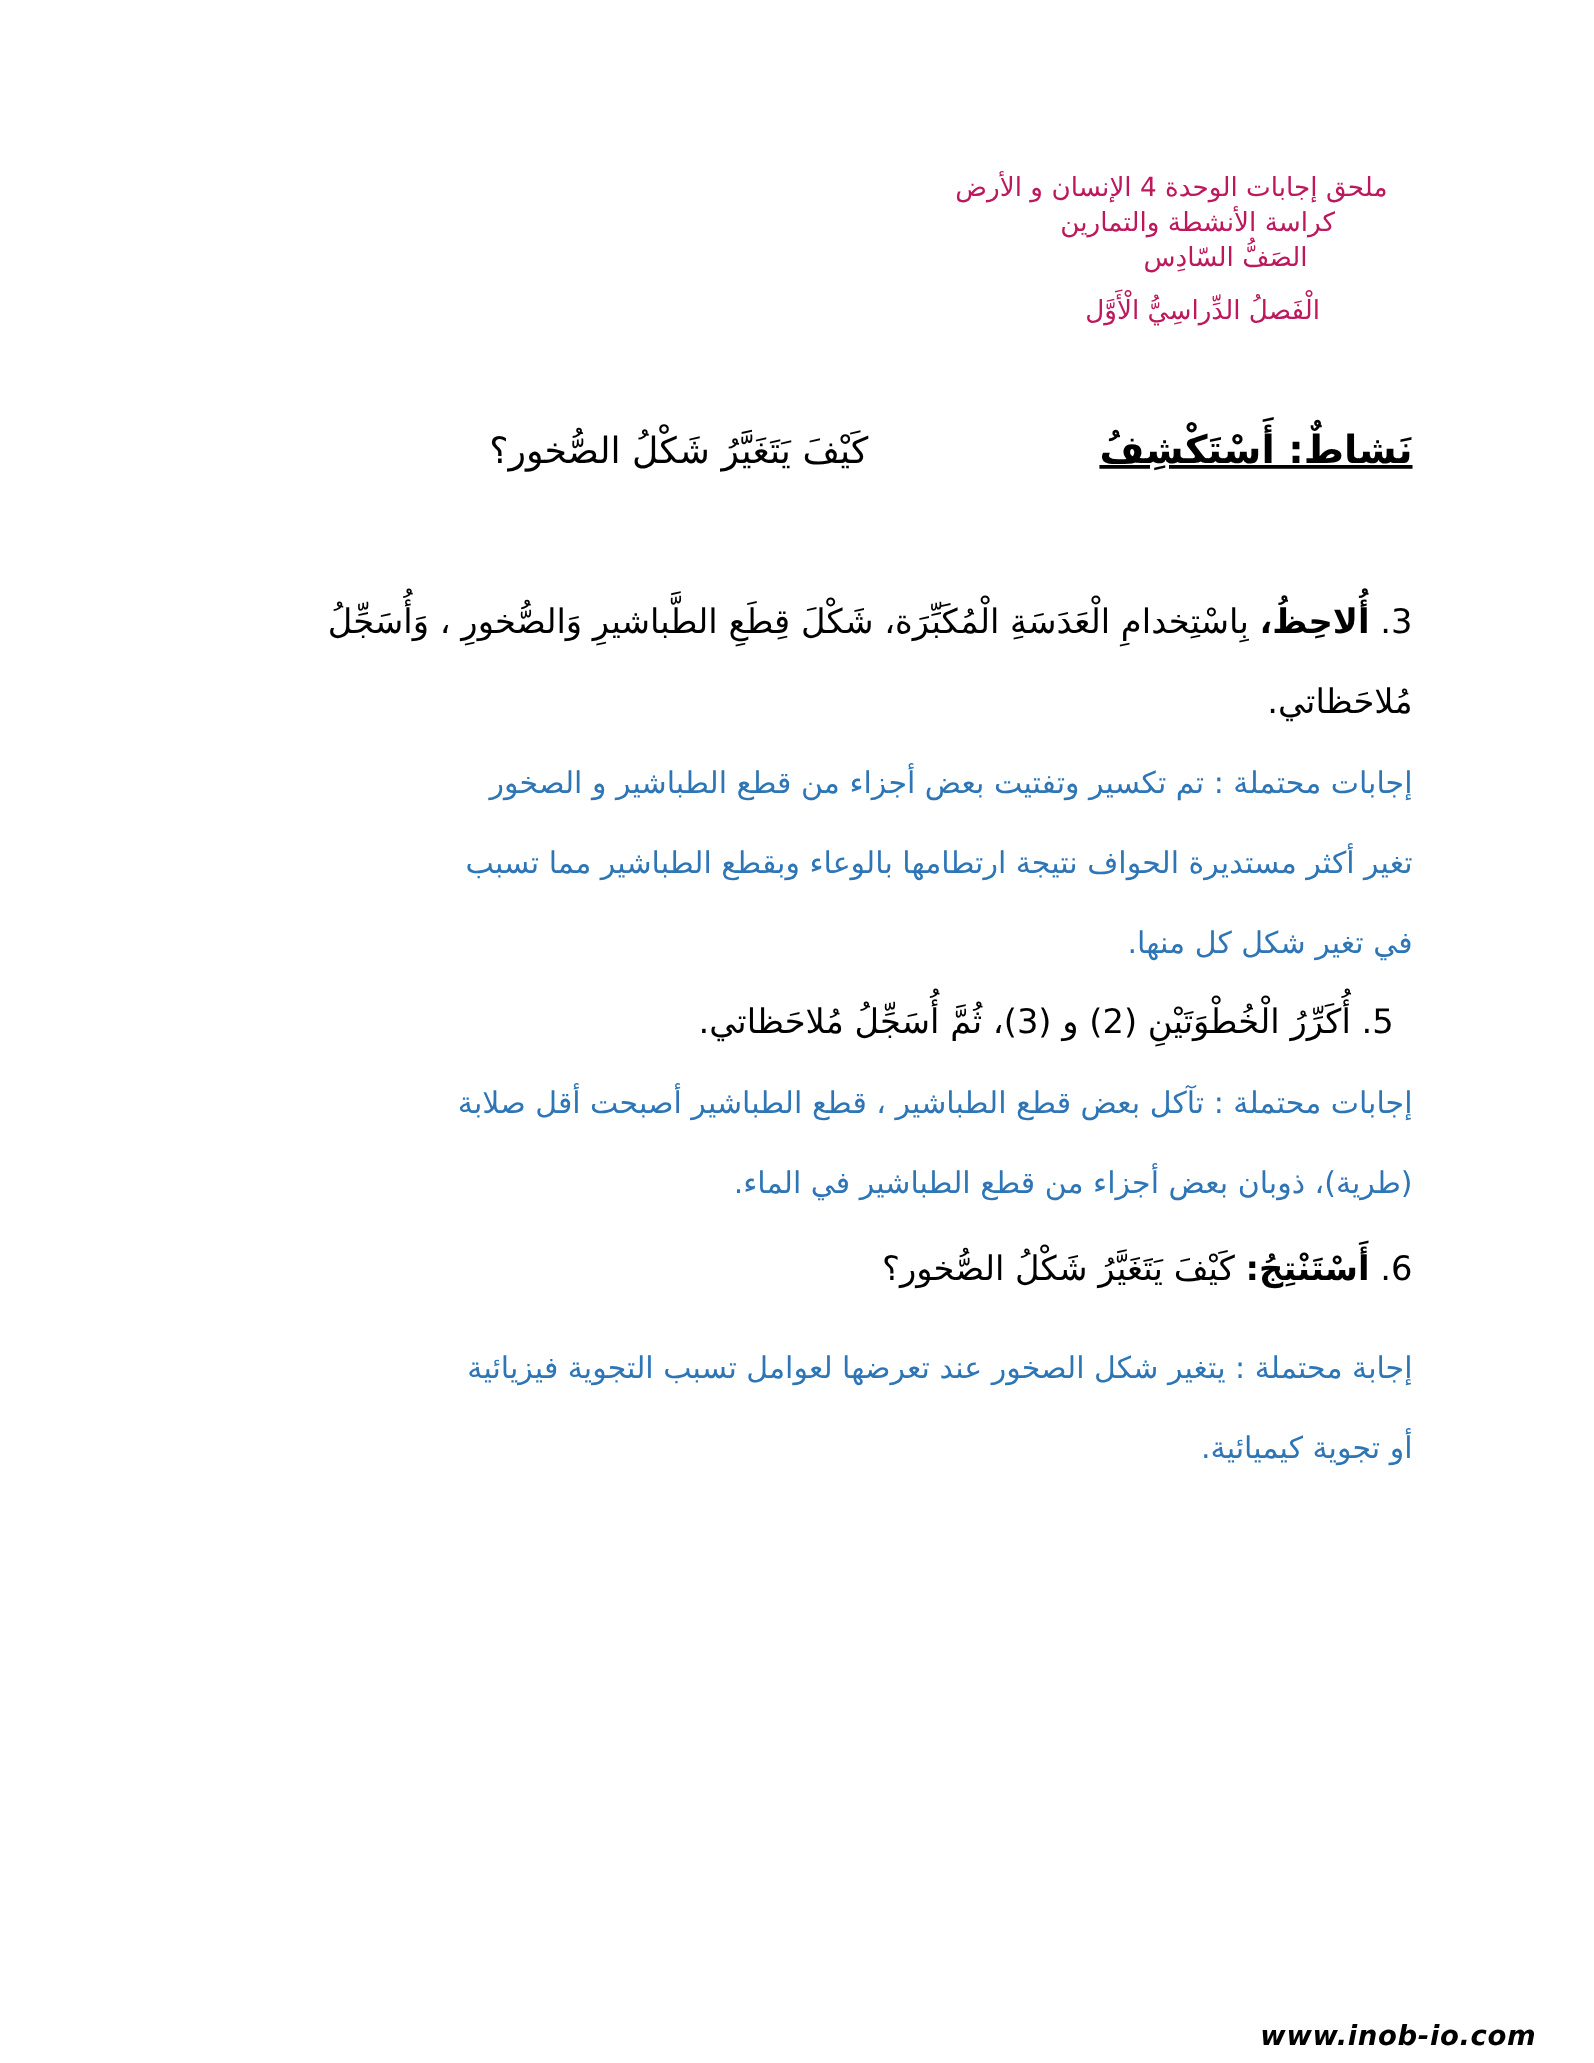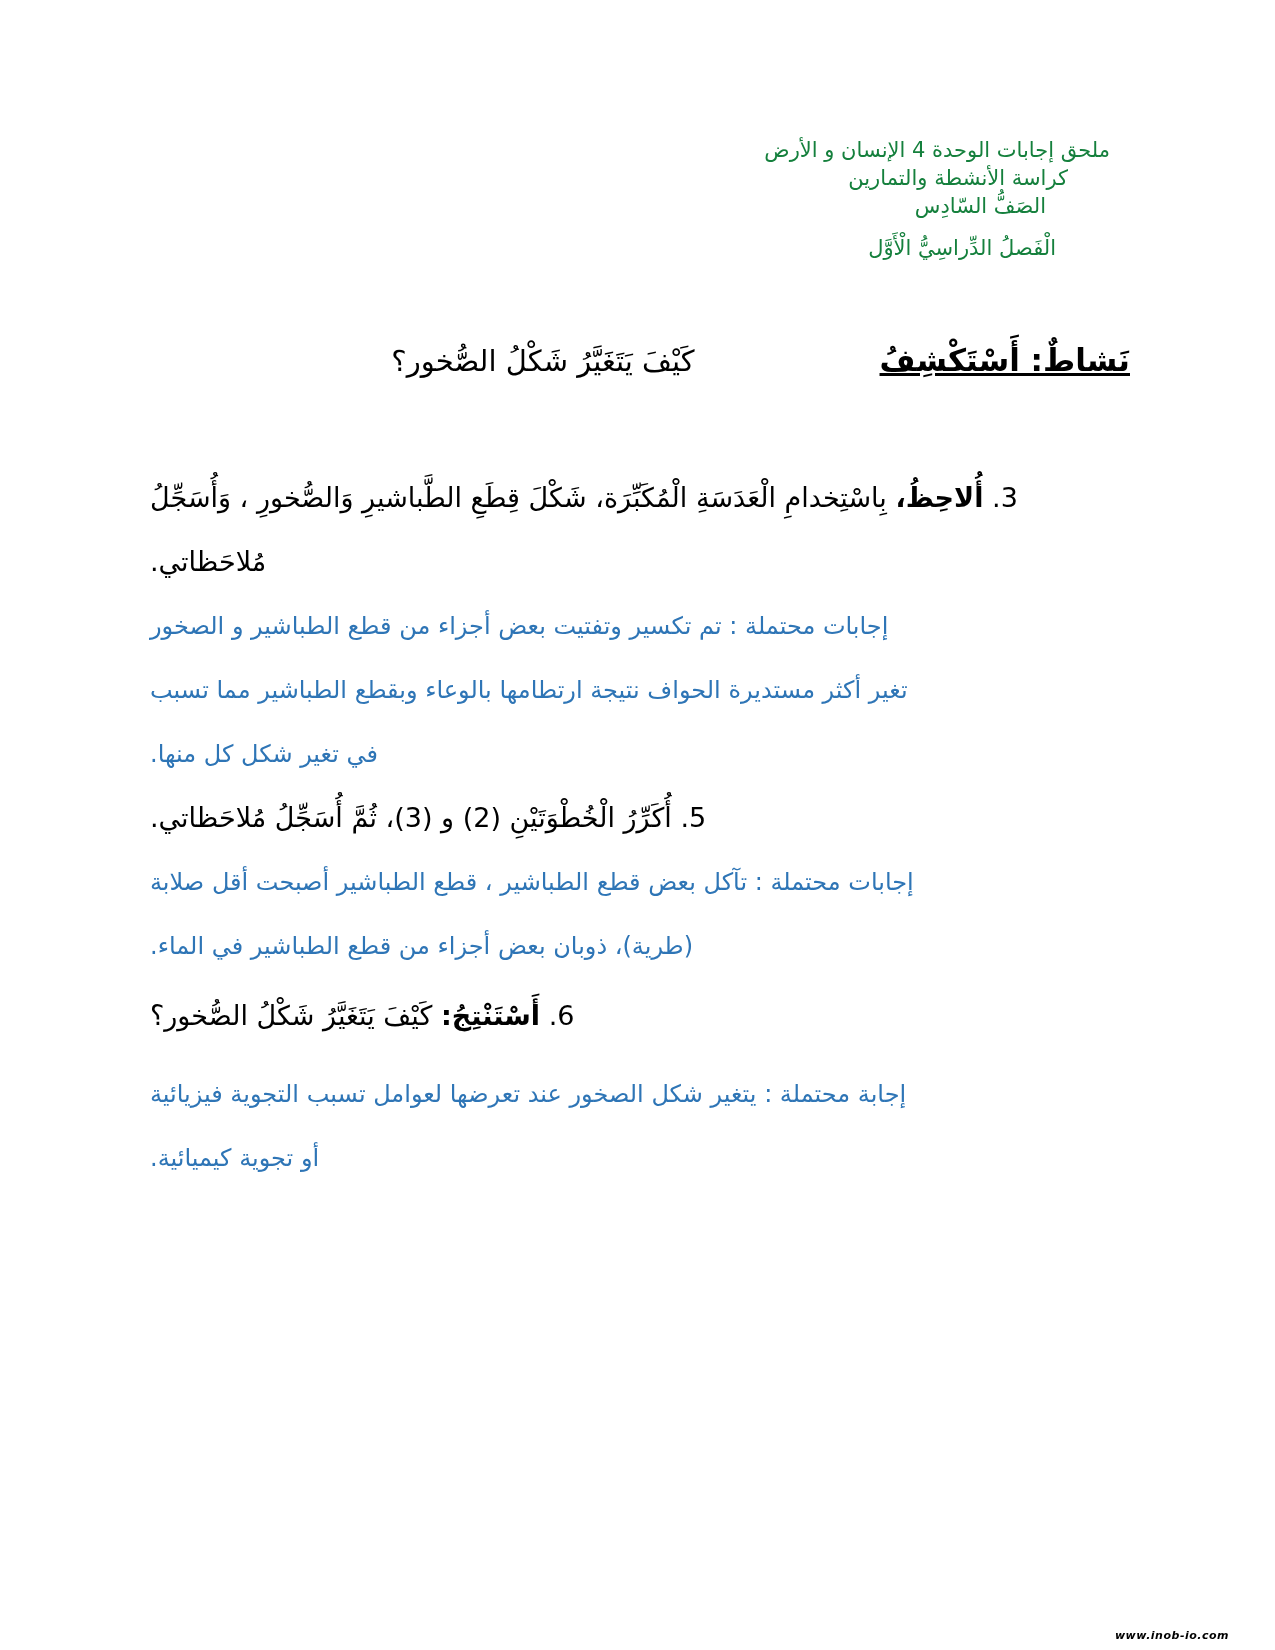--- a/index.html
+++ b/index.html
@@ -10,21 +10,21 @@
     font-family:"DejaVu Sans", sans-serif;
     direction:rtl;
     color:#000;
     overflow:hidden;
   }
   
   .doc-header{
     position:absolute;top:136px;right:165px;
     text-align:right;
     font-size:21px;line-height:28px;
-    color:#15803d;
+    color:#be185d;
   }
   .doc-header .hline{white-space:nowrap;}
   .doc-header .hline:nth-child(2){padding-left:0;padding-right:42px;}
   .doc-header .hline:nth-child(3){padding-right:64px;}
   .doc-header .hline:nth-child(4){padding-right:54px;margin-top:14px;}
 
   
   .title-row{
     position:absolute;top:342px;right:145px;
     display:flex;direction:rtl;align-items:baseline;
@@ -33,35 +33,35 @@
   .title-label{font-weight:bold;font-size:31px;text-decoration:underline;}
   .title-question{font-size:29px;}
 
   
   .content{
     position:absolute;top:466px;right:145px;left:150px;
     text-align:right;
   }
   .line{
     height:64px;line-height:64px;
-    white-space:nowrap;text-align:left;
+    white-space:nowrap;text-align:right;
     overflow:visible;
   }
   .q{font-size:27px;color:#000;}
   .q .bold{font-weight:bold;}
   .a{font-size:24px;color:var(--answer-blue,#2e75b6);}
   .indent-sm{padding-right:15px;}
   .gap-sm{margin-top:6px;}
   .gap-md{margin-top:14px;}
 
   
   .watermark{
     position:absolute;right:46px;bottom:8px;
     direction:ltr;
-    font-size:11px;font-weight:bold;font-style:italic;
+    font-size:22px;font-weight:bold;font-style:italic;
     color:#000;letter-spacing:0.5px;
     font-family:"DejaVu Sans", sans-serif;
   }
 </style>
 </head>
 <body>
 
 <div class="doc-header">
   <div class="hline">ملحق إجابات الوحدة 4 الإنسان و الأرض</div>
   <div class="hline">كراسة الأنشطة والتمارين</div>

